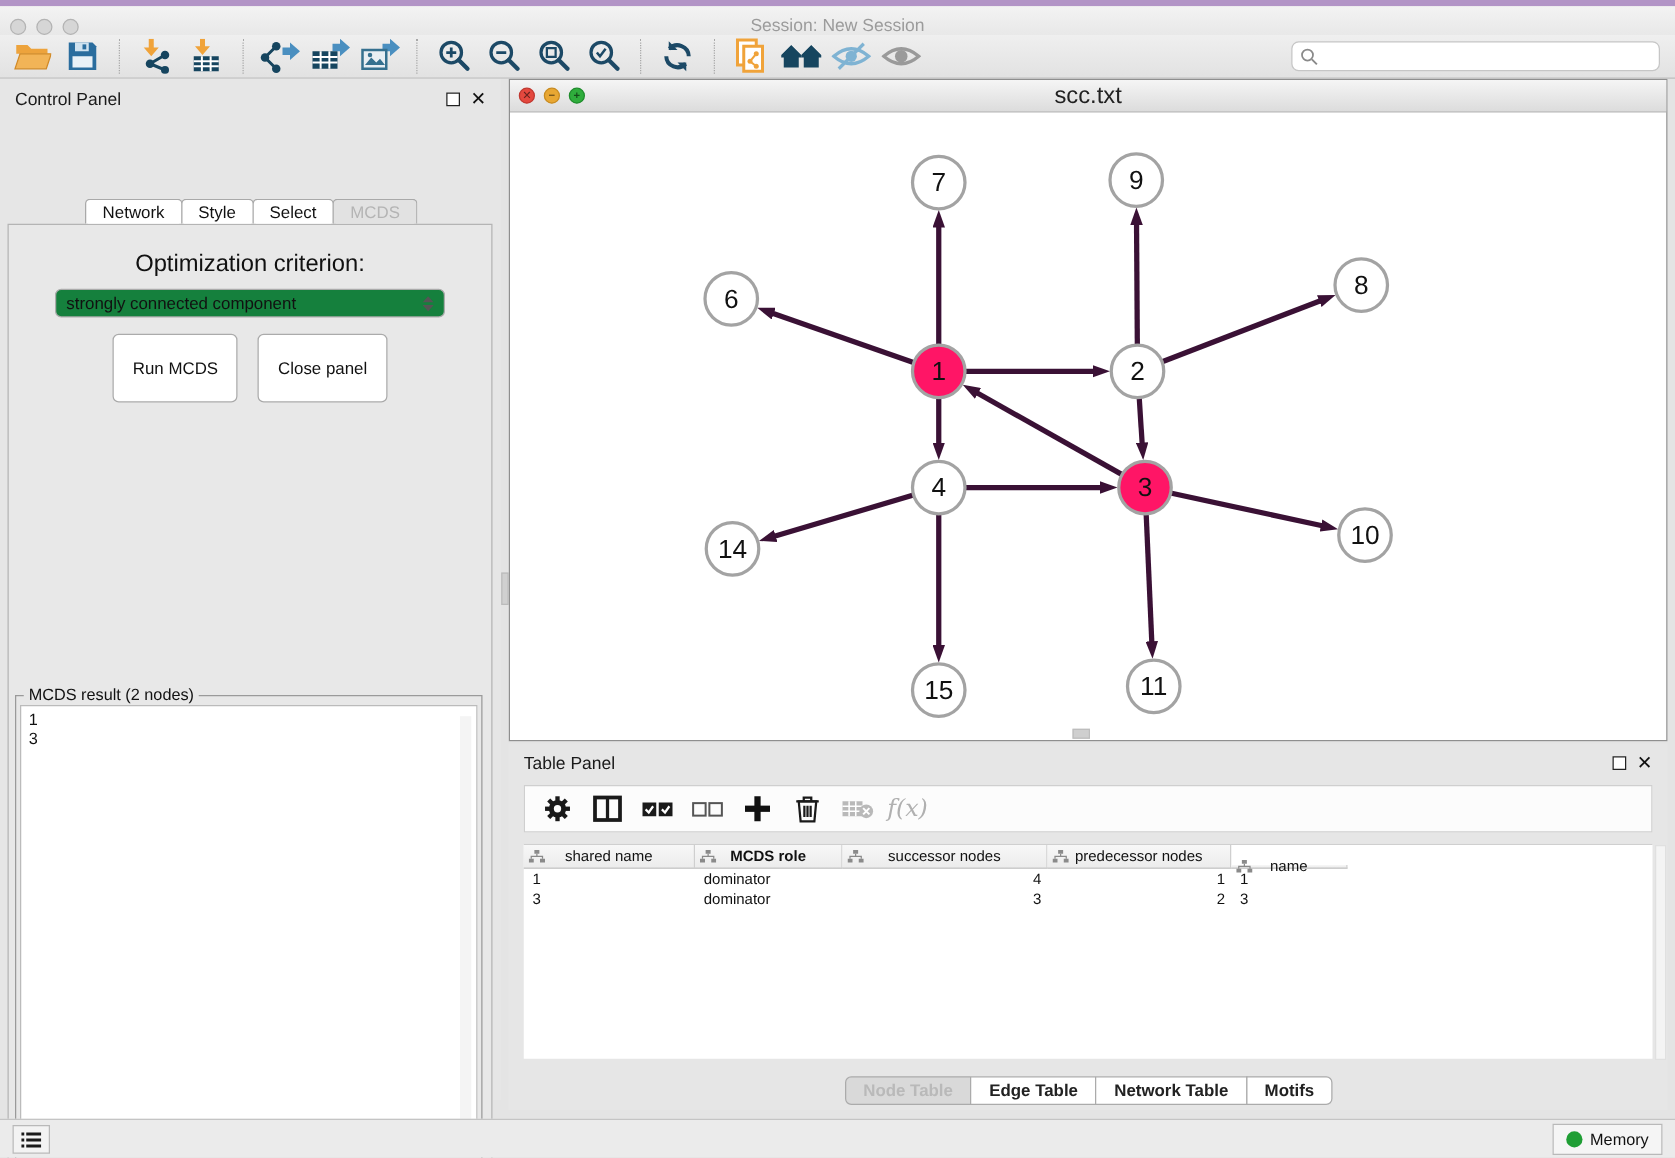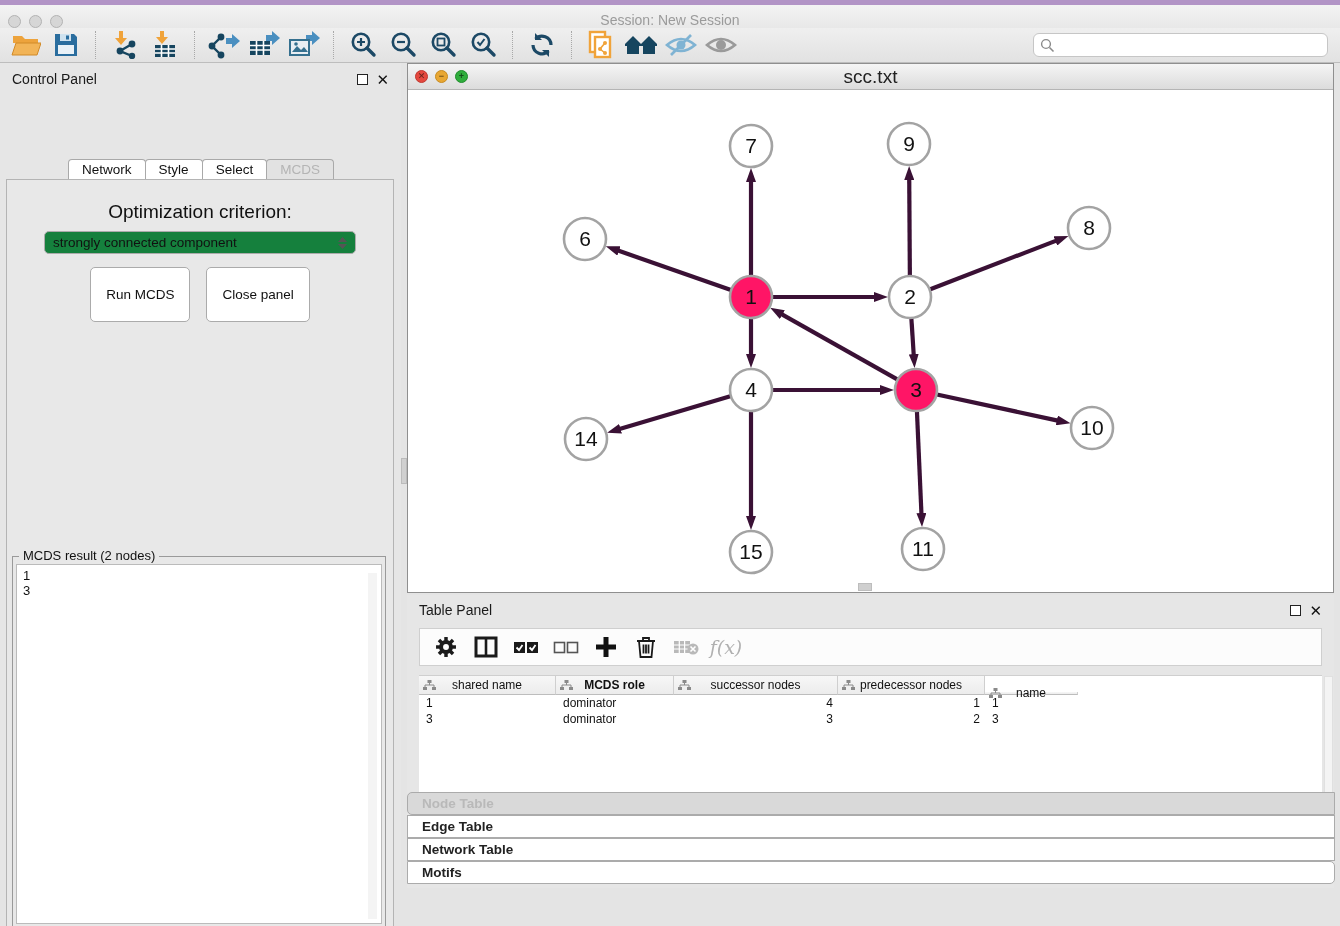--- a/index.html
+++ b/index.html
@@ -73,21 +73,21 @@
   #table-area { position:absolute; left:12px; top:80px; width:903px; height:172px; background:#fff; border-top:1px solid #cfcfcf; }
   #table-header { display:flex; height:19px; }
   .th { background:linear-gradient(#f7f7f7,#ececec); border-right:1px solid #cfcfcf; border-bottom:1px solid #bdbdbd;
     display:flex; align-items:center; justify-content:center; font-size:12px; color:#111; position:relative; }
   .th svg { position:absolute; left:4px; }
   .tr { display:flex; height:16px; }
   .td { font-size:12px; color:#111; padding:1px 4px; overflow:hidden; }
   .td.l { text-align:left; padding-left:7px; }
   .td.r { text-align:right; padding-right:5px; }
   #table-vscroll { position:absolute; right:-11px; top:0; width:9px; height:172px; background:#f4f4f4; border:1px solid #e0e0e0; }
-  #bottom-tabs { position:absolute; left:0; right:0; bottom:4px; display:flex; justify-content:center;flex-direction:column; }
+  #bottom-tabs { position:absolute; left:0; right:0; bottom:4px; display:flex; justify-content:center; }
   .btab { border:1px solid #ababab; background:#fff; padding:3px 14px; font-size:13.5px; font-weight:700; color:#222;
     margin-right:-1px; }
   .btab:first-child { border-radius:5px 0 0 5px; }
   .btab:last-child { border-radius:0 5px 5px 0; }
   .btab.sel { background:#d9d9d9; color:#b9b9b9; }
 
   
   #status-bar { position:absolute; left:0; top:895px; width:1340px; height:31px; background:#ebebeb; border-top:1px solid #c4c4c4; }
   #log-btn { position:absolute; left:10px; top:4px; width:30px; height:23px; background:#f3f3f3; border:1px solid #b9b9b9;
     display:flex; align-items:center; justify-content:center; }
@@ -499,14 +499,32 @@
       <div id="table-vscroll"></div>
     </div>
     <div id="bottom-tabs">
         <div class="btab sel">Node Table</div>
         <div class="btab">Edge Table</div>
         <div class="btab">Network Table</div>
         <div class="btab">Motifs</div>
       </div>
   </div>
 
+  <div id="status-bar">
+    <div id="log-btn">
+      <svg width="16" height="14" viewBox="0 0 16 14">
+          <g fill="#1a1a1a">
+            <rect x="0" y="1" width="2.4" height="2.4"></rect>
+            <rect x="4" y="1" width="12" height="2.4"></rect>
+            <rect x="0" y="5.8" width="2.4" height="2.4"></rect>
+            <rect x="4" y="5.8" width="12" height="2.4"></rect>
+            <rect x="0" y="10.6" width="2.4" height="2.4"></rect>
+            <rect x="4" y="10.6" width="12" height="2.4"></rect>
+          </g>
+        </svg>
+    </div>
+    <div id="memory-btn">
+      <span id="memory-dot"></span>
+      <span>Memory</span>
+    </div>
+  </div>
 
 </div>
 
 </body></html>

